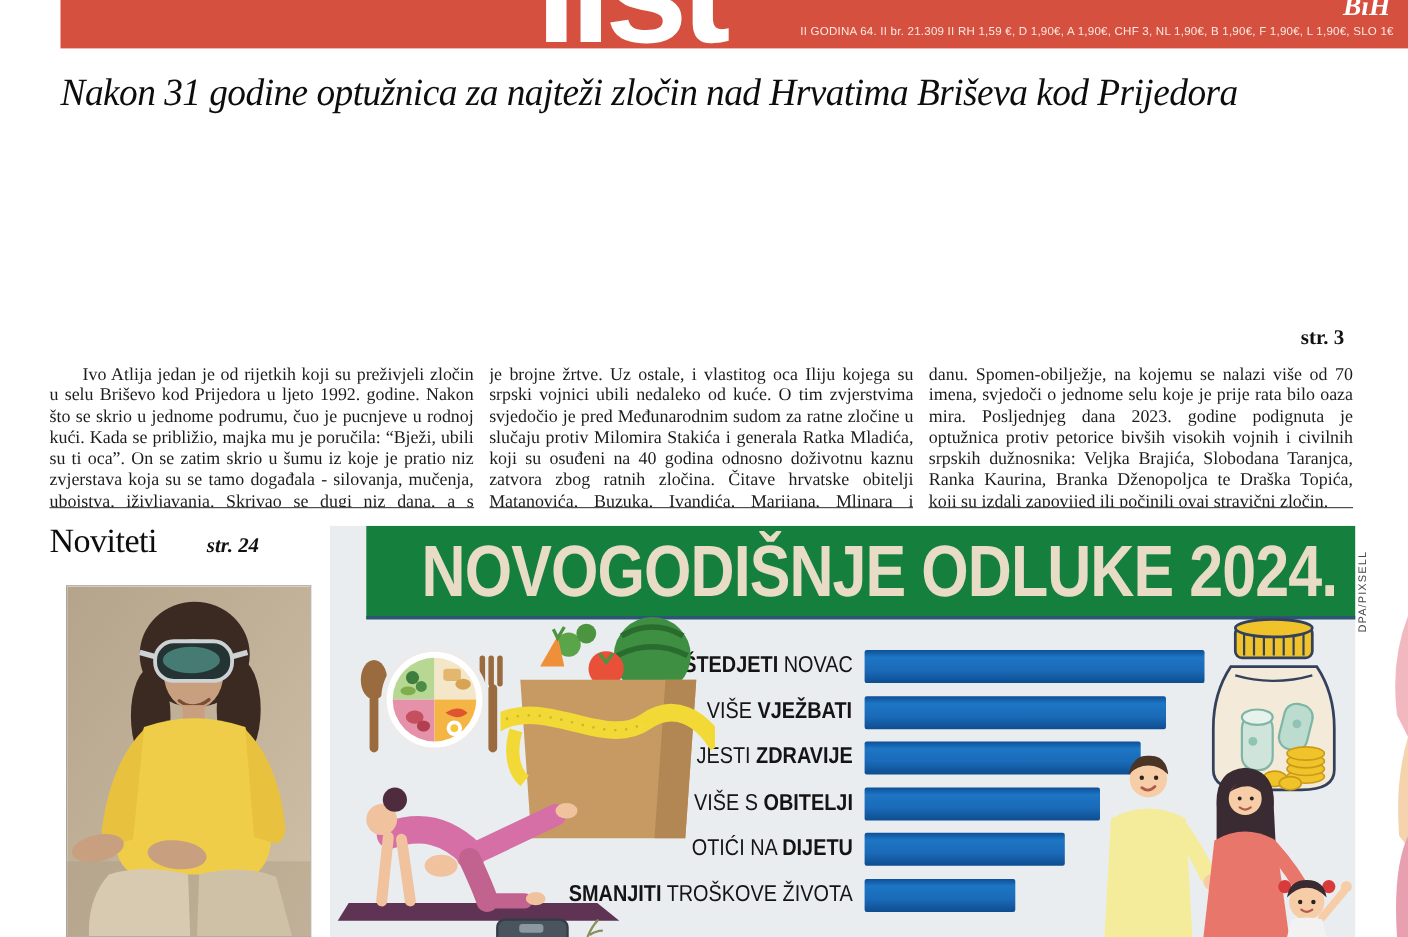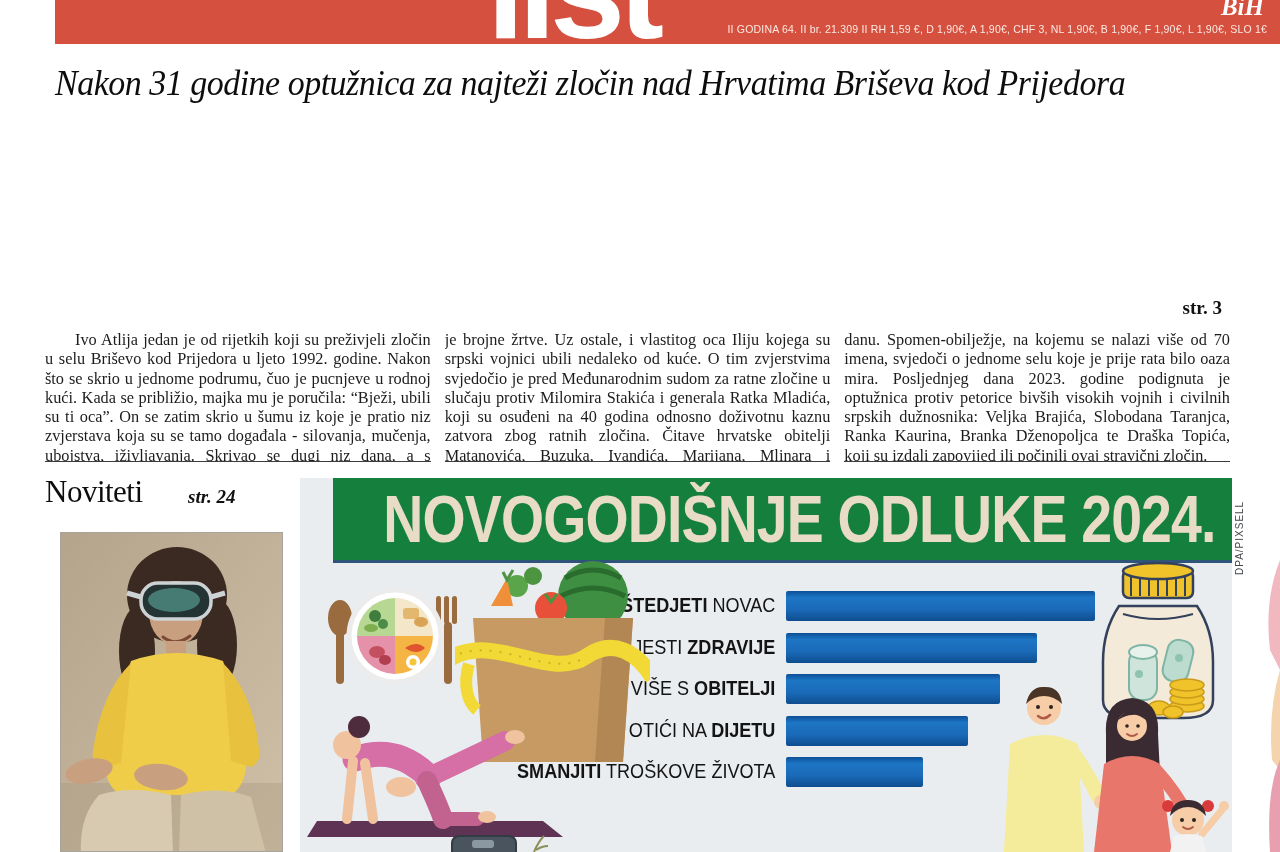--- a/index.html
+++ b/index.html
@@ -121,20 +121,24 @@
 
   <div class="infographic">
     <div class="info-header">
       <div class="info-title">NOVOGODIŠNJE ODLUKE 2024.</div>
     </div>
 
     <div class="chart">
       <div class="res-row">
         <div class="res-label"><span class="lbl-pre"></span><span class="lbl-strong">ŠTEDJETI</span><span class="lbl-pre"> NOVAC</span></div>
         <div class="res-bar" style="width: 309px;"></div>
+      </div>
+      <div class="res-row">
+        <div class="res-label"><span class="lbl-pre">VIŠE </span><span class="lbl-strong">VJEŽBATI</span><span class="lbl-pre"></span></div>
+        <div class="res-bar" style="width: 274px;"></div>
       </div>
       <div class="res-row">
         <div class="res-label"><span class="lbl-pre">JESTI </span><span class="lbl-strong">ZDRAVIJE</span><span class="lbl-pre"></span></div>
         <div class="res-bar" style="width: 251px;"></div>
       </div>
       <div class="res-row">
         <div class="res-label"><span class="lbl-pre">BITI VIŠE S </span><span class="lbl-strong">OBITELJI</span><span class="lbl-pre"></span></div>
         <div class="res-bar" style="width: 214px;"></div>
       </div>
       <div class="res-row">

